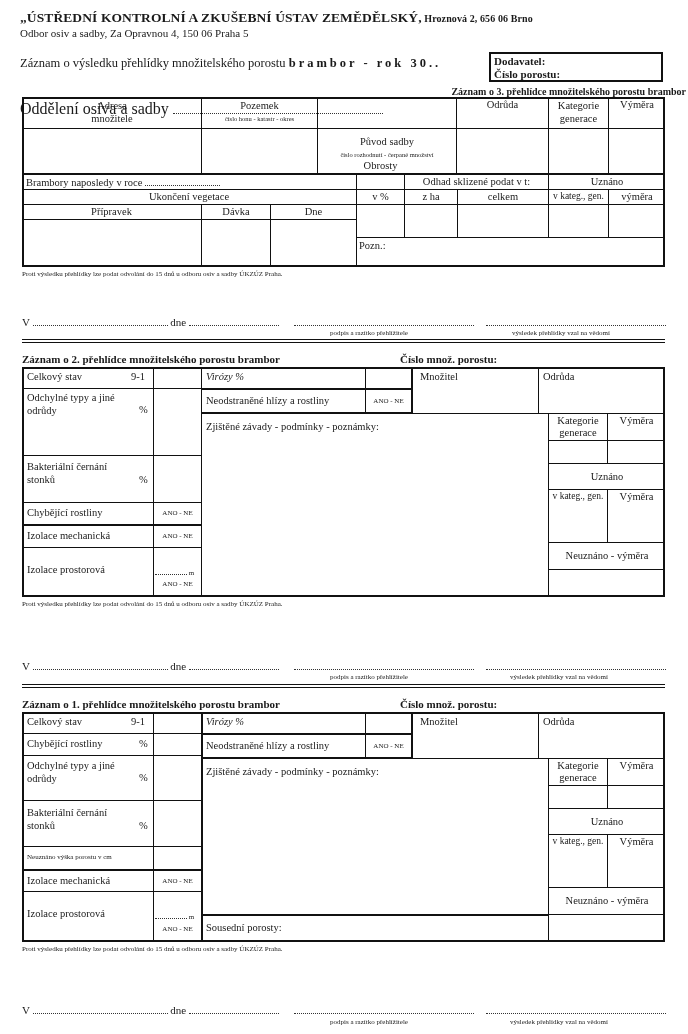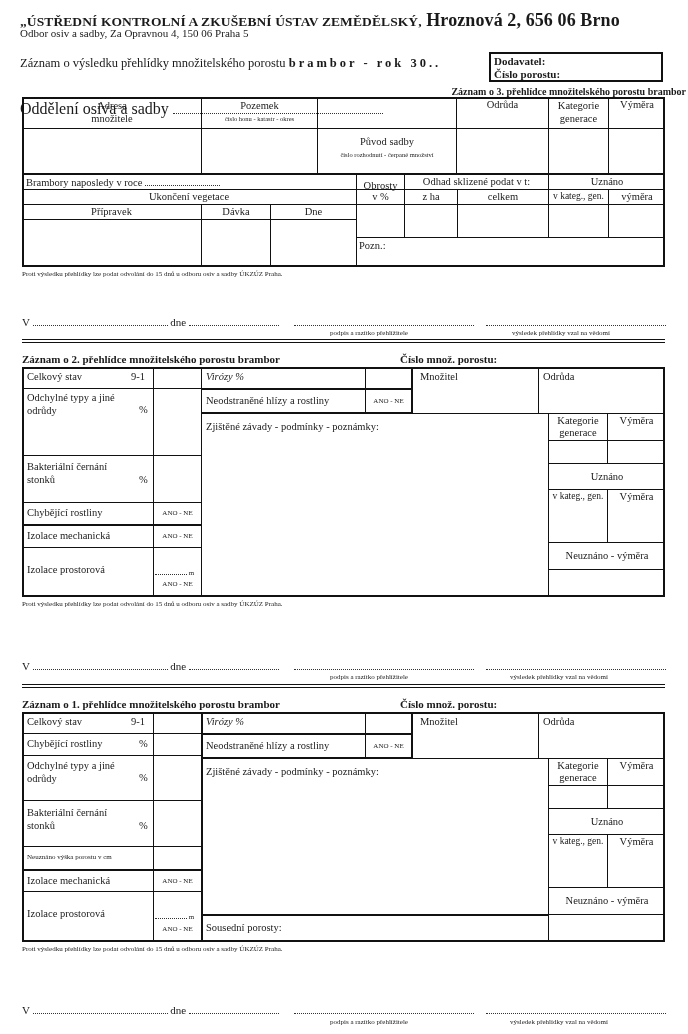--- a/index.html
+++ b/index.html
@@ -20,21 +20,21 @@
   .thick { border-width:2px; }
   .bold { font-weight:bold; }
   .it { font-style:italic; }
   .tiny { font-size:6.5px; }
   .xs { font-size:8px; }
 </style>
 </head>
 <body>
 
 <div class="abs hdr1">
-  <span>„ÚSTŘEDNÍ KONTROLNÍ A ZKUŠEBNÍ ÚSTAV ZEMĚDĚLSKÝ,</span><span class="n" style="font-size:18px"> Hroznová 2, 656 06 Brno</span>
+  <span>„ÚSTŘEDNÍ KONTROLNÍ A ZKUŠEBNÍ ÚSTAV ZEMĚDĚLSKÝ,</span><span class="n" style="font-size:10px"> Hroznová 2, 656 06 Brno</span>
 </div>
 <div class="abs hdr2">Odbor osiv a sadby, Za Opravnou 4, 150 06 Praha 5</div>
 
 <div class="abs title">
   <span>Záznam o výsledku přehlídky množitelského porostu </span><b>brambor - rok 30..</b>
 </div>
 <div class="abs dod">
   <div>Dodavatel:</div>
   <div>Číslo porostu:</div>
 </div>
@@ -89,21 +89,21 @@
 <div class="abs line" style="left:270px;top:204px;width:1px;height:63px;"></div>
 
 <div class="abs t" style="left:26px;top:176px;">
   <span>Brambory naposledy v roce</span>
   <span class="dots" style="width:75px"></span>
 </div>
 <div class="abs t c" style="left:22px;top:191px;width:334px;">Ukončení vegetace</div>
 <div class="abs t c" style="left:22px;top:206px;width:179px;">Přípravek</div>
 <div class="abs t c" style="left:202px;top:206px;width:68px;">Dávka</div>
 <div class="abs t c" style="left:271px;top:206px;width:85px;">Dne</div>
-<div class="abs t c" style="left:357px;top:180px;width:47px;">Obrosty</div>
+<div class="abs t c" style="left:357px;top:160px;width:47px;">Obrosty</div>
 <div class="abs t c" style="left:357px;top:191px;width:47px;">v %</div>
 <div class="abs t c" style="left:405px;top:176px;width:143px;">Odhad sklizené podat v t:</div>
 <div class="abs t c" style="left:405px;top:191px;width:52px;">z ha</div>
 <div class="abs t c" style="left:458px;top:191px;width:90px;">celkem</div>
 <div class="abs t c" style="left:549px;top:176px;width:116px;">Uznáno</div>
 <div class="abs t c" style="left:549px;top:191px;width:59px;font-size:9.5px;white-space:nowrap;">v kateg., gen.</div>
 <div class="abs t c" style="left:609px;top:191px;width:56px;">výměra</div>
 <div class="abs t" style="left:359px;top:240px;">Pozn.:</div>
 <div class="abs tiny" style="left:22px;top:270px;font-size:7px;">Proti výsledku přehlídky lze podat odvolání do 15 dnů u odboru osiv a sadby ÚKZÚZ Praha.</div>
 

